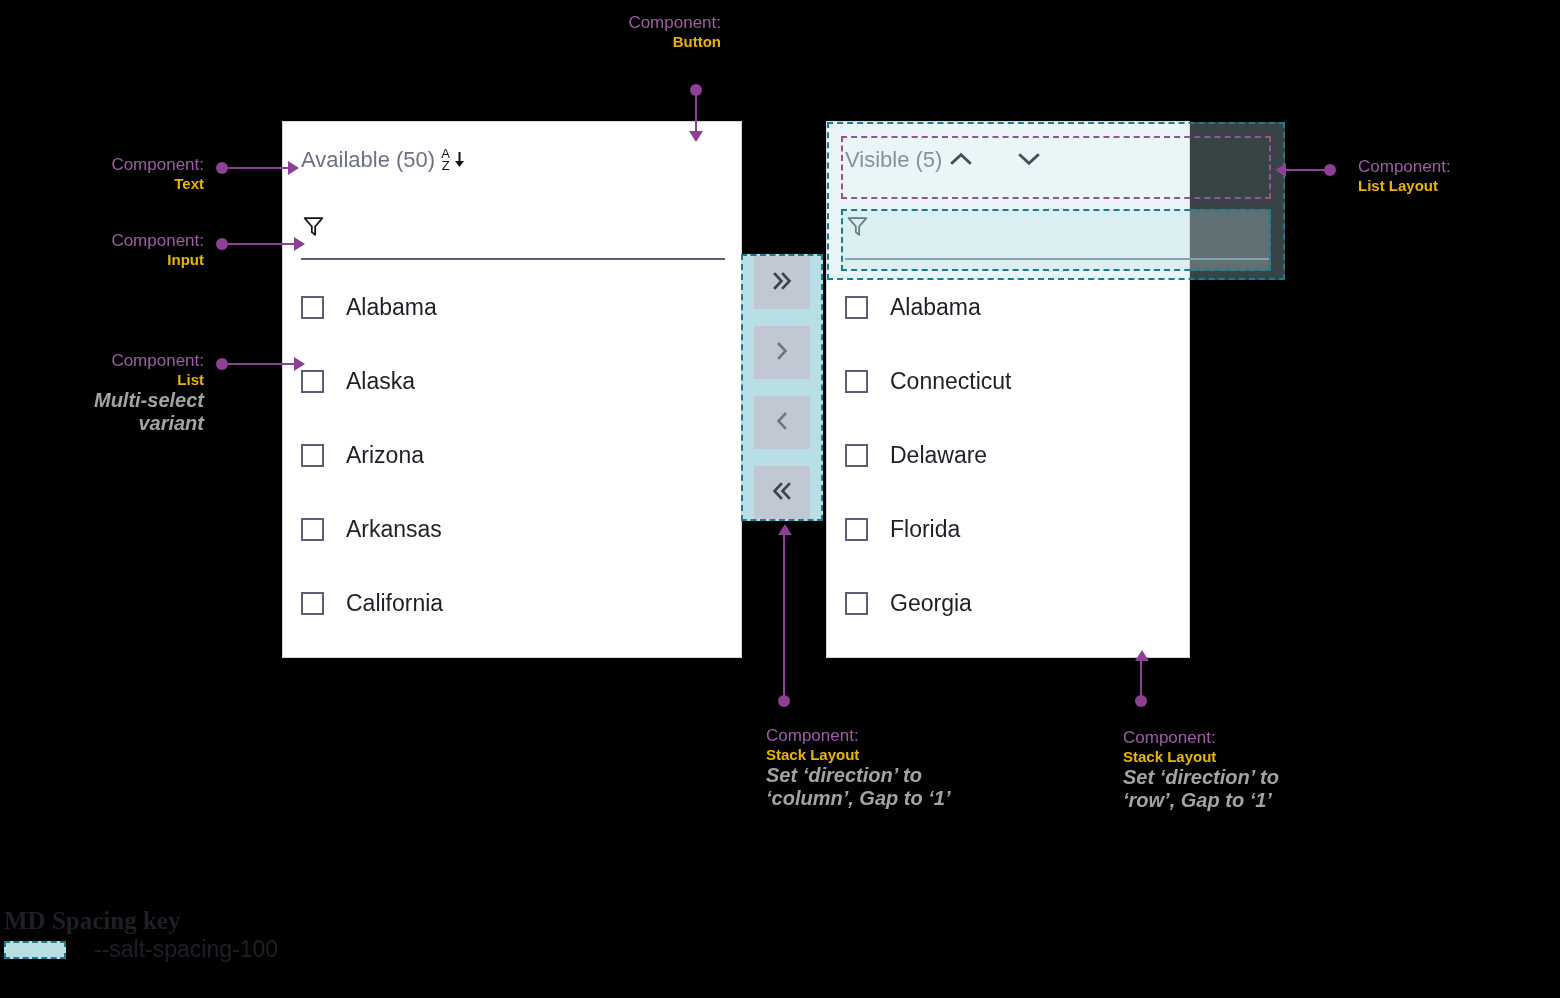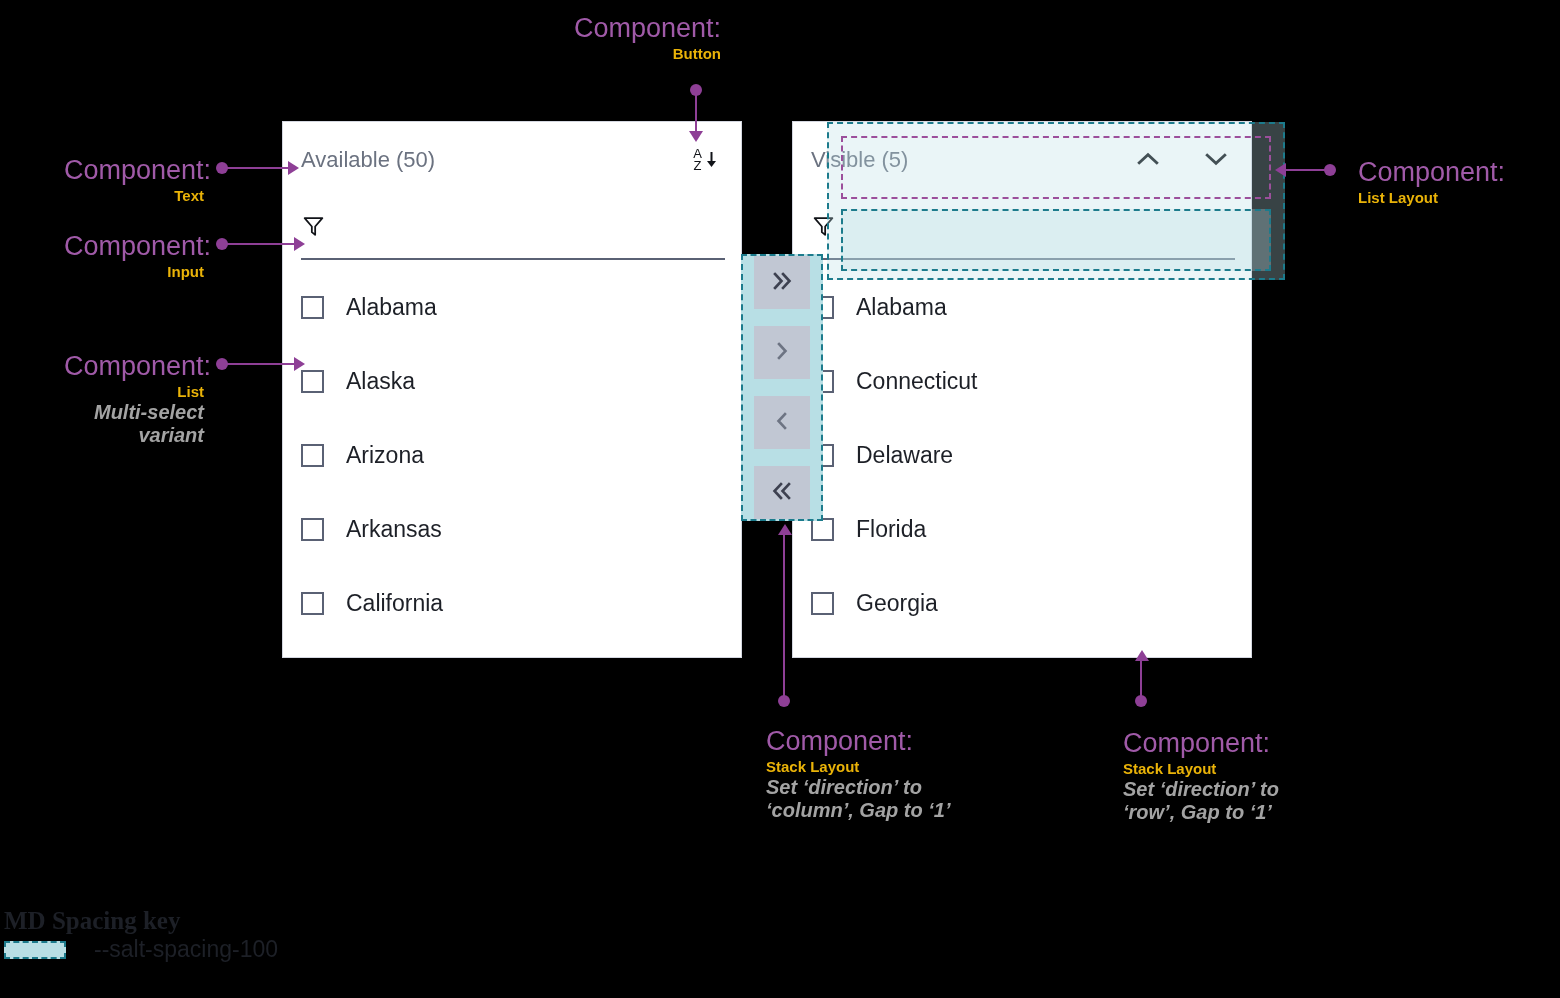--- a/index.html
+++ b/index.html
@@ -17,21 +17,21 @@
   }
 
   
   .anno {
     position: absolute;
     color: #9b4f9b;
     line-height: 1.18;
     white-space: nowrap;
   }
   .anno .lead {
-    font-size: 27px;
+    font-size: 17px;
     font-weight: 400;
     color: #a05aa8;
   }
   .anno .name {
     font-size: 15px;
     font-weight: 700;
     color: #eab308;
   }
   .anno .sub {
     font-size: 20px;
@@ -90,30 +90,29 @@
   }
 
   
   .panel {
     position: absolute;
     background: #ffffff;
     border: 1px solid #d4d7e0;
     box-sizing: border-box;
   }
   #panel-available { left: 282px; top: 121px; width: 460px; height: 537px; }
-  #panel-visible   { left: 792px; top: 121px; width: 460px; height: 537px; }
+  #panel-visible   { left: 826px; top: 121px; width: 364px; height: 537px; }
 
   .panel-header {
     position: absolute;
     left: 0; top: 0;
     width: 100%;
     height: 76px;
     display: flex;
     align-items: center;
-    justify-content: space-between;
     box-sizing: border-box;
     padding: 0 16px 0 18px;
   }
   .panel-title {
     font-size: 22px;
     color: #6b7280;
     font-weight: 400;
   }
   .hdr-actions {
     display: flex;

